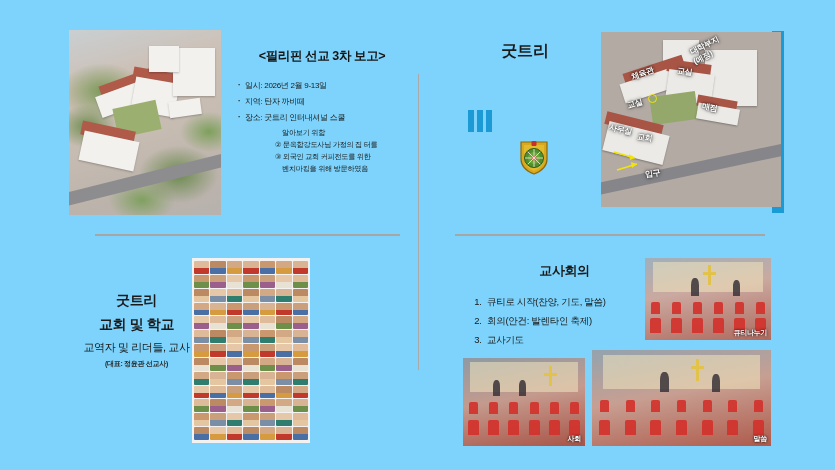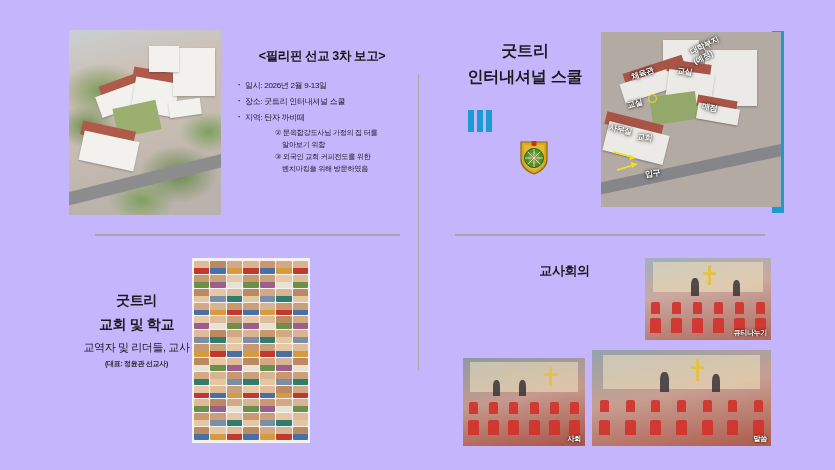--- a/index.html
+++ b/index.html
@@ -12,21 +12,21 @@
     height: 470px;
     position: relative;
     overflow: hidden;
     font-family: "Liberation Sans", "DejaVu Sans", sans-serif;
     color: #1a1a1a;
   }
 
   .slide {
     position: absolute;
     inset: 0;
-    background: #c4b5fd;
+    background: #7dd3fc;
   }
 
   
   .v-divider {
     position: absolute;
     left: 418px;
     top: 74px;
     width: 1px;
     height: 296px;
     background: #a9a9a9;
@@ -287,32 +287,31 @@
     <div class="yard" style="left:46px;top:74px;width:44px;height:30px;transform:rotate(-12deg);"></div>
     <div class="roof" style="left:12px;top:96px;width:54px;height:14px;transform:rotate(12deg);"></div>
     <div class="bldg" style="left:12px;top:106px;width:56px;height:30px;transform:rotate(12deg);"></div>
     <div class="bldg" style="left:100px;top:70px;width:32px;height:16px;transform:rotate(-8deg);"></div>
   </div>
 
   <div id="report">
     <div class="rtitle">&lt;필리핀 선교 3차 보고&gt;</div>
     <ul>
       <li>일시: 2026년 2월 9-13일</li>
+      <li>지역: 탄자 까비떼</li>
       <li>장소: 굿트리 인터내셔널 스쿨</li>
-      <li>지역: 탄자 까비떼</li>
     </ul>
+    <div class="sub indent2">알아보기 위함</div>
     <div class="sub">② 문옥합강도사님 가정의 집 터를</div>
-    <div class="sub indent2">알아보기 위함</div>
     <div class="sub">③ 외국인 교회 커피전도를 위한</div>
     <div class="sub indent2">벤치마킹을 위해 방문하였음</div>
   </div>
 
   <div id="title-block">
     <div class="line">굿트리</div>
-    <div class="line">인터내셔널 스쿨</div>
   </div>
 
   <div id="bars-icon">
     <i></i>
       <i></i>
       <i></i>
   </div>
 
   <div id="crest">
     <svg viewBox="0 0 30 36" width="30" height="36" aria-hidden="true">
@@ -466,20 +465,25 @@
         <div class="face" style="background: linear-gradient(rgb(224, 187, 154) 0%, rgb(224, 187, 154) 55%, rgb(192, 57, 43) 56%, rgb(192, 57, 43) 100%);"></div>
         <div class="face" style="background: linear-gradient(rgb(187, 138, 99) 0%, rgb(187, 138, 99) 55%, rgb(74, 111, 165) 56%, rgb(74, 111, 165) 100%);"></div>
         <div class="face" style="background: linear-gradient(rgb(211, 168, 132) 0%, rgb(211, 168, 132) 55%, rgb(215, 155, 63) 56%, rgb(215, 155, 63) 100%);"></div>
         <div class="face" style="background: linear-gradient(rgb(216, 179, 148) 0%, rgb(216, 179, 148) 55%, rgb(192, 57, 43) 56%, rgb(192, 57, 43) 100%);"></div>
         <div class="face" style="background: linear-gradient(rgb(187, 138, 99) 0%, rgb(187, 138, 99) 55%, rgb(74, 111, 165) 56%, rgb(74, 111, 165) 100%);"></div>
       </div>
   </div>
 
   <div id="meeting">
     <div class="mtitle">교사회의</div>
+    <ol>
+      <li>큐티로 시작(찬양, 기도, 말씀)</li>
+      <li>회의(안건: 발렌타인 축제)</li>
+      <li>교사기도</li>
+    </ol>
   </div>
 
   <div class="photo" id="ph-qt">
     <div class="stage" style="top:4px;height:30px;"></div>
     <div class="cross" style="left:63px;top:7px;height:20px;"></div>
     <div class="silh" style="left:46px;top:20px;width:8px;height:18px;"></div>
     <div class="silh" style="left:88px;top:22px;width:7px;height:16px;"></div>
     <div class="chair-row" style="top:44px;">
         <span class="chair s"></span>
         <span class="chair s"></span>

